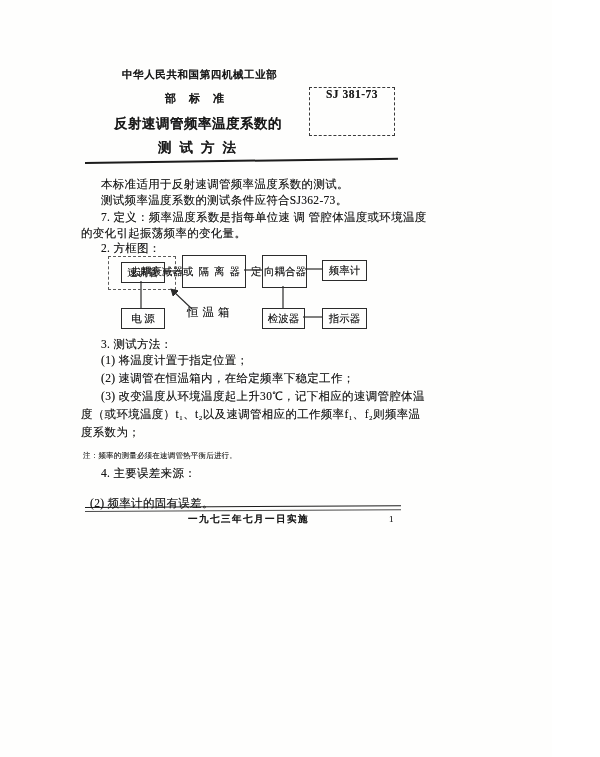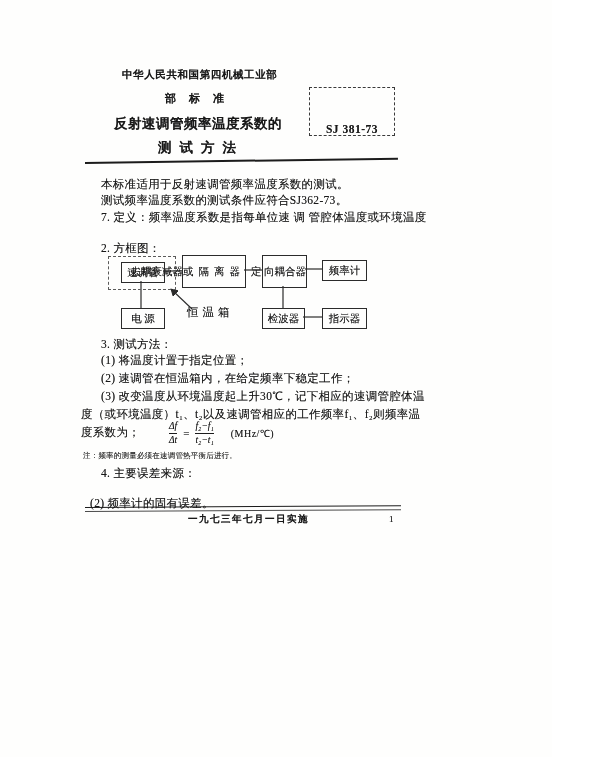--- a/index.html
+++ b/index.html
@@ -15,21 +15,21 @@
     background:#fefefd;
     color:#161616;
   }
   .abs{position:absolute;white-space:pre;color:#181818;
        text-shadow:0 0 0.4px rgba(20,20,20,0.5);}
   .dept{left:122px;top:68px;font-size:10.5px;font-weight:bold;letter-spacing:0.6px;}
   .stdtype{left:165px;top:91px;font-size:11px;font-weight:bold;letter-spacing:13px;}
   .sjbox{
     left:309px;top:87px;width:84px;height:47px;
     border:1.5px dashed #3a3a3a;
-    display:flex;align-items:flex-end;justify-content:center;
+    display:flex;align-items:flex-start;justify-content:center;
     font-size:11.5px;font-weight:bold;letter-spacing:0.5px;
   }
   .title1{left:114px;top:115px;font-size:13.5px;font-weight:bold;letter-spacing:0.5px;}
   .title2{left:158px;top:139px;font-size:13.5px;font-weight:bold;letter-spacing:8px;}
   .rule1{
     left:85px;top:162px;width:313px;height:0;
     border-top:2px solid #1c1c1c;
     transform:rotate(-0.8deg);transform-origin:left center;
   }
   .body-line{font-size:11.5px;letter-spacing:0.3px;}
@@ -79,20 +79,21 @@
   <div class="abs sjbox">
     <span>SJ 381-73</span>
   </div>
   <div class="abs title1">反射速调管频率温度系数的</div>
   <div class="abs title2">测试方法</div>
   <div class="abs rule1"></div>
 
   <div class="abs body-line" style="left:101px;top:177px">本标准适用于反射速调管频率温度系数的测试。</div>
   <div class="abs body-line" style="left:101px;top:193px">测试频率温度系数的测试条件应符合SJ362-73。</div>
   <div class="abs body-line" style="left:101px;top:210px">7. 定义：频率温度系数是指每单位速 调 管腔体温度或环境温度</div>
+  <div class="abs body-line" style="left:81px;top:226px">的变化引起振荡频率的变化量。</div>
   <div class="abs body-line" style="left:101px;top:241px">2. 方框图：</div>
 
   <svg style="position:absolute;left:80px;top:250px" width="300" height="85" viewBox="0 0 300 85" fill="none">
     <defs>
       <marker id="ah" markerWidth="7" markerHeight="7" refX="5" refY="3.5" orient="auto">
         <path d="M0,0 L6,3.5 L0,7 Z" fill="#2b2b2b" stroke="none"></path>
       </marker>
     </defs>
     <line x1="83" y1="21" x2="102" y2="21" stroke-width="1.2"></line>
     <line x1="164" y1="20" x2="182" y2="20" stroke-width="1.2"></line>
@@ -119,32 +120,20 @@
   <div class="dbox" style="left:262px;top:308px;width:41px;height:19px">检波器</div>
   <div class="dbox" style="left:322px;top:308px;width:43px;height:19px">指示器</div>
 
   <div class="abs body-line" style="left:101px;top:337px">3. 测试方法：</div>
   <div class="abs body-line" style="left:101px;top:353px">(1) 将温度计置于指定位置；</div>
   <div class="abs body-line" style="left:101px;top:371px">(2) 速调管在恒温箱内，在给定频率下稳定工作；</div>
   <div class="abs body-line" style="left:101px;top:389px">(3) 改变温度从环境温度起上升30℃，记下相应的速调管腔体温</div>
   <div class="abs body-line" style="left:81px;top:407px">度（或环境温度）t₁、t₂以及速调管相应的工作频率f₁、f₂则频率温</div>
   <div class="abs body-line" style="left:81px;top:425px">度系数为；</div>
 
-  <div class="formula">
-    <span class="frac">
-      <span class="num">Δf</span>
-      <span class="den">Δt</span>
-    </span>
-    <span class="eq">=</span>
-    <span class="frac">
-      <span class="num">f₂−f₁</span>
-      <span class="den">t₂−t₁</span>
-    </span>
-    <span class="unit">(MHz/℃)</span>
-  </div>
   <div class="abs note">注：频率的测量必须在速调管热平衡后进行。</div>
 
   <div class="abs body-line" style="left:101px;top:466px">4. 主要误差来源：</div>
   <div class="abs body-line" style="left:90px;top:496px">(2) 频率计的固有误差。</div>
 
   <div class="abs frule"></div>
   <div class="abs fdate">一九七三年七月一日实施</div>
   <div class="abs fpage">1</div>
 
 </div>

